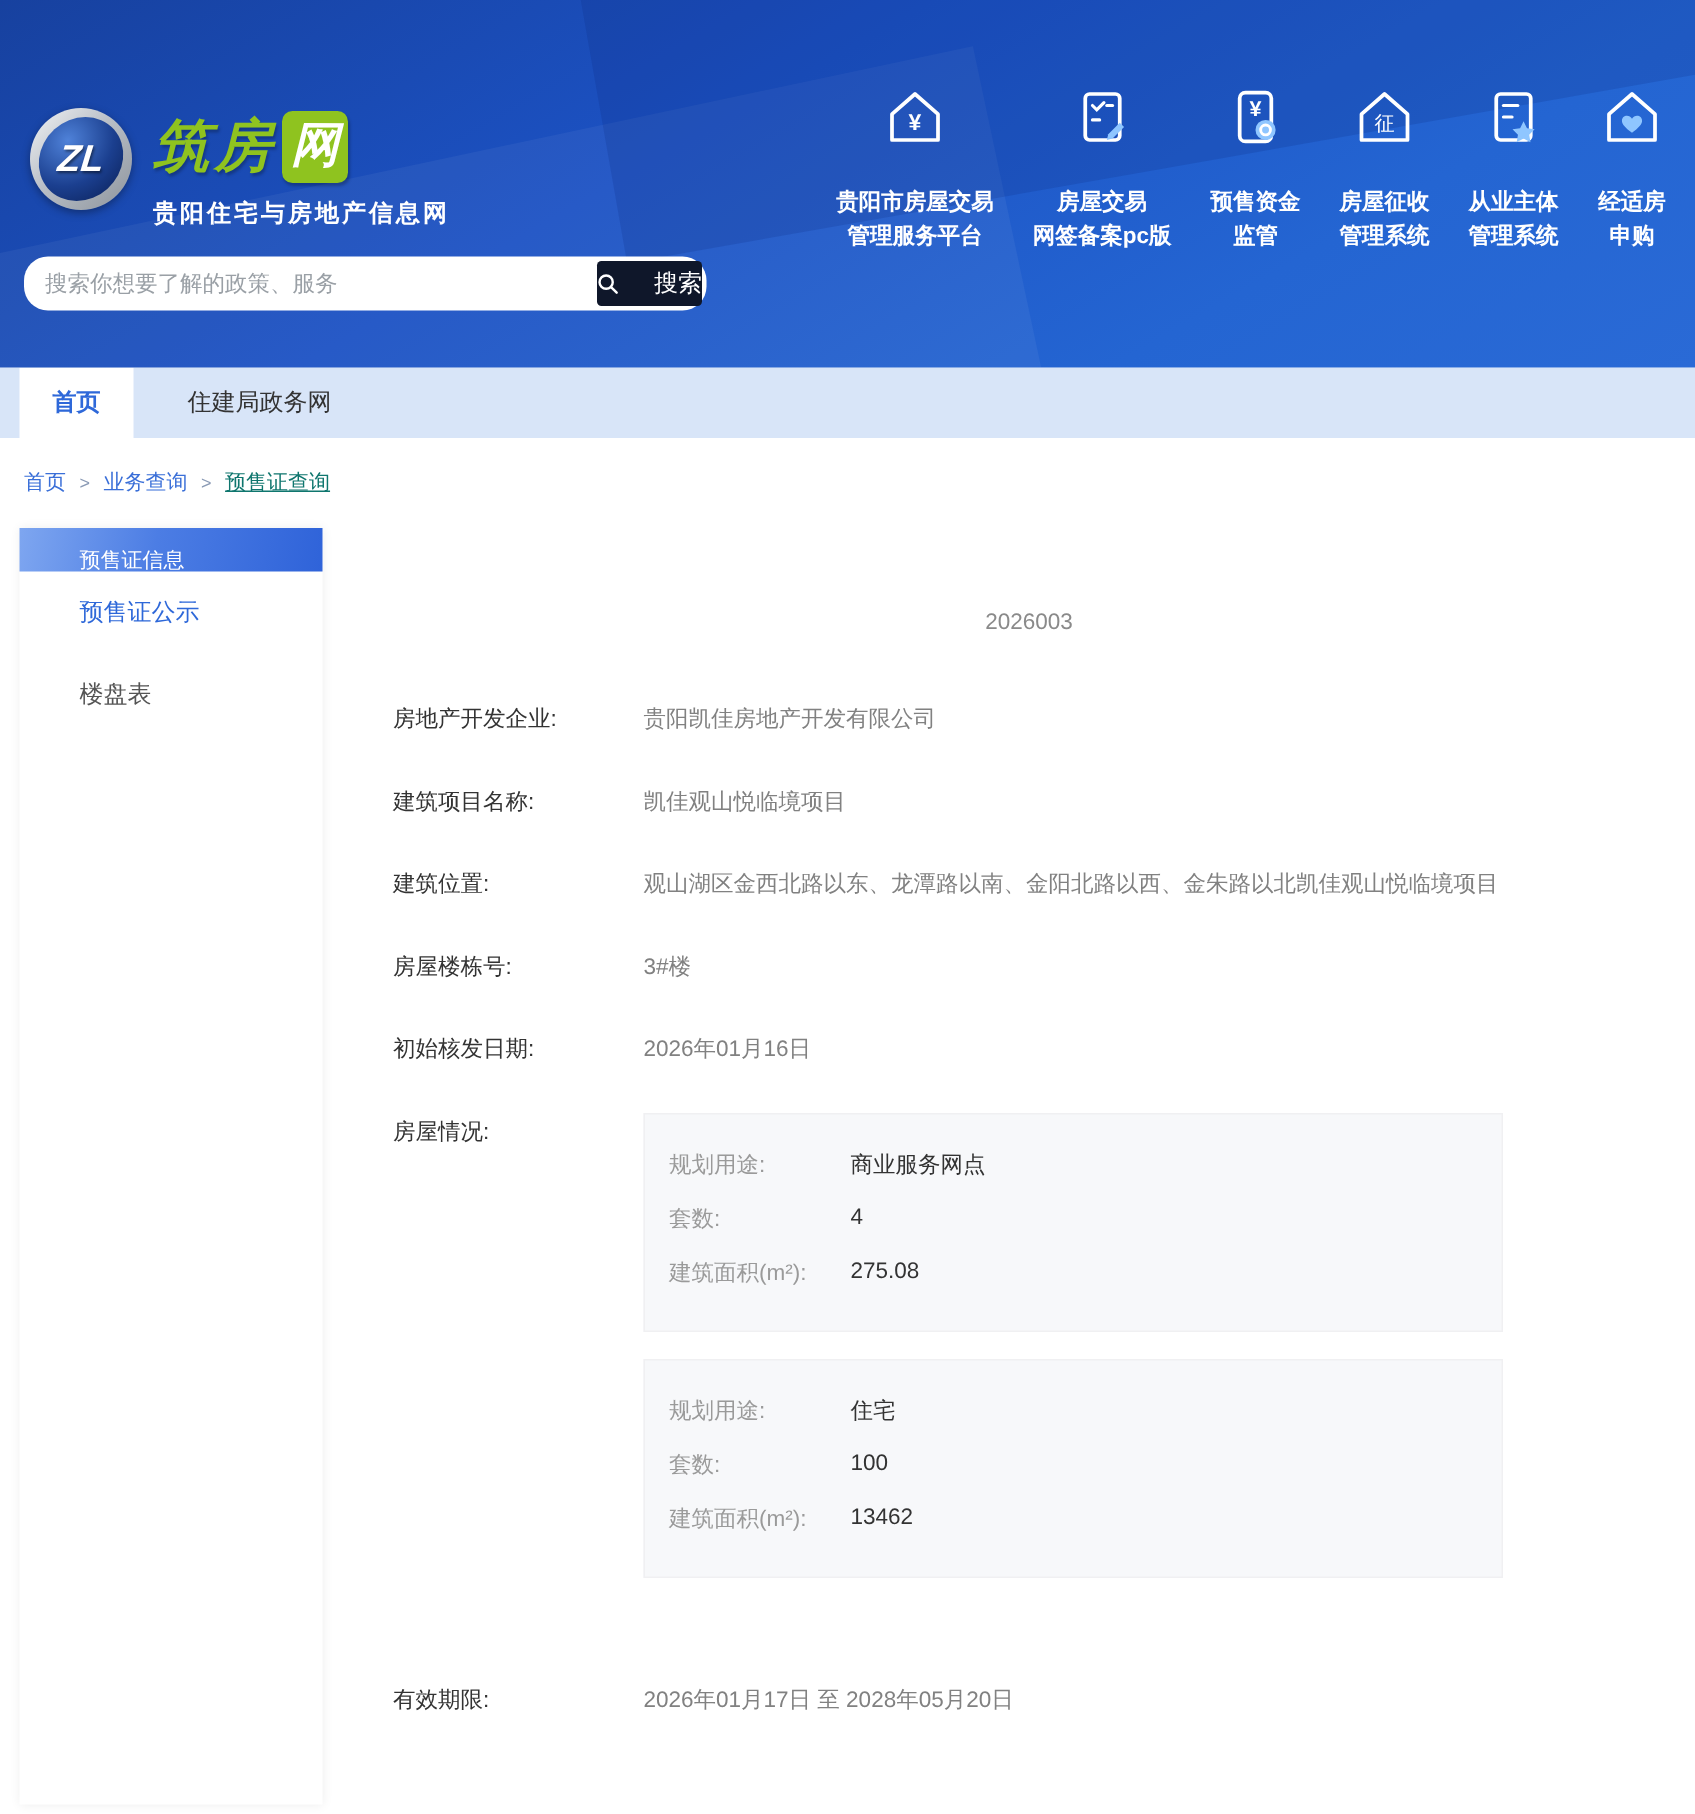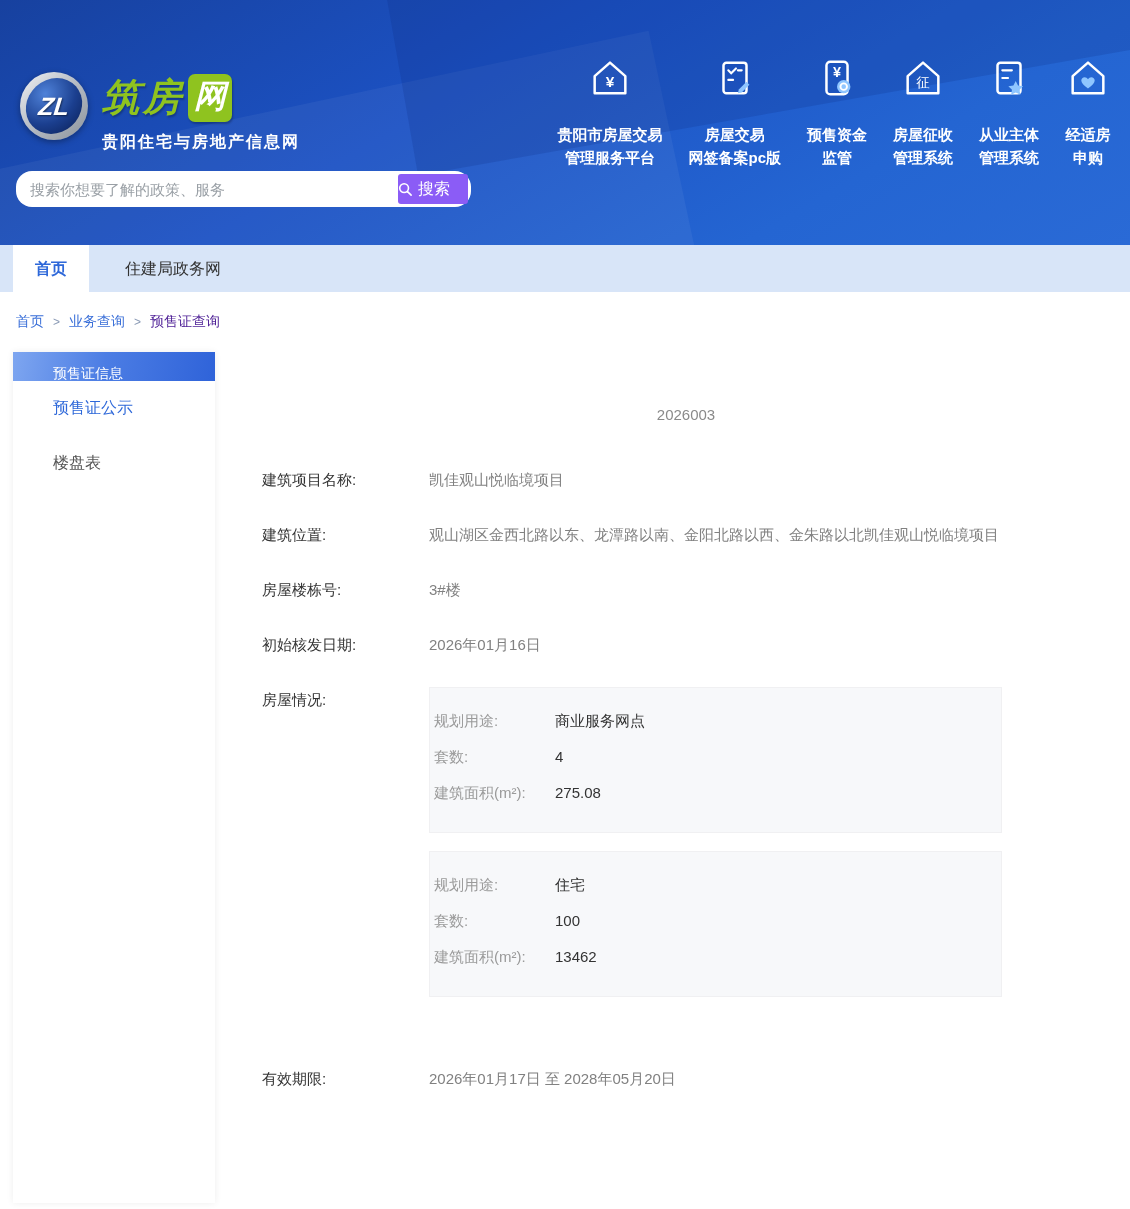--- a/index.html
+++ b/index.html
@@ -40,35 +40,35 @@
   .nav-item { color:#fff; text-align:center; cursor:pointer; padding:0 13px; }
   .nav-item .nicon { height:46px; display:flex; align-items:center; justify-content:center; }
   .nav-label { margin-top:22px; font-size:15px; line-height:23px; font-weight:bold; white-space:nowrap; }
 
   .search-row { position:absolute; left:16px; top:171px; width:455px; height:36px;
     background:#fff; border-radius:16px; display:flex; align-items:center; }
   .search-input { flex:1; height:100%; border:none; outline:none; background:transparent;
     padding:0 14px; font-size:15px; color:#333; font-family:inherit; }
   .search-input::placeholder { color:#9aa0a6; }
   .search-btn { width:70px; height:30px; margin-right:3px; flex-shrink:0;
-    background:#8b5cf6; border:none; border-radius:3px; color:#fff; font-size:16px;
-    display:flex; align-items:center; justify-content:flex-start; gap:5px; cursor:pointer;
+    background:#0f172a; border:none; border-radius:3px; color:#fff; font-size:16px;
+    display:flex; align-items:center; justify-content:space-between; gap:5px; cursor:pointer;
     font-family:Liberation Mono, monospace; }
 
   
   .tabstrip { height:47px; background:#d8e5f8; display:flex; padding-left:13px; }
   .tab { padding:0 22px; line-height:47px; font-size:16px; color:#333; cursor:pointer; white-space:nowrap; }
   .tab.active { background:#fff; color:#2e68d9; font-weight:bold; margin-right:14px; }
 
   
   .breadcrumb { height:60px; display:flex; align-items:center; padding-left:16px;
     font-size:14px; gap:9px; background:#fff; }
   .bc-link { color:#3a6fd8; cursor:pointer; text-decoration:none; }
   .bc-sep { color:#8a9ab5; font-size:12px; }
-  .bc-current { color:#4c1d95; }
+  .bc-current { color:#0f766e;text-decoration:underline; }
 
   
   .layout { display:flex; align-items:flex-start; padding-left:13px; }
   .sidebar { width:202px; flex-shrink:0; background:#fff; min-height:851px;
     box-shadow:0 0 7px rgba(0,0,0,0.07); }
   .sidebar-header { height:29px; line-height:43px; padding-left:40px; color:#fff;
     font-size:14px; background:linear-gradient(100deg,#7ea6f0 0%,#4c7de4 45%,#2f63d9 100%); }
   .sidebar-item { padding:17px 0 17px 40px; font-size:16px; color:#555; cursor:pointer; }
   .sidebar-item.active { color:#2e68d9; }
 
@@ -76,21 +76,21 @@
   .doc-title { text-align:center; font-size:20px; font-weight:bold; color:#333;
     line-height:33px; padding:0 16px; }
   .cert-no { text-align:center; color:#8a8a8a; font-size:15px; margin-top:24px; }
 
   .fields { margin-top:44px; }
   .field-row { display:flex; margin-bottom:29px; font-size:15px; }
   .field-label { width:167px; flex-shrink:0; color:#333; line-height:26px; }
   .field-value { color:#818181; line-height:26px; max-width:578px; }
 
   .house-box { width:573px; background:#f7f8fa; border:1px solid #f0f0f2;
-    padding:24px 4px 12px; margin-bottom:18px; }
+    padding:24px 16px 12px; margin-bottom:18px; }
   .box-row { display:flex; font-size:15px; margin-bottom:17px; }
   .box-label { width:121px; flex-shrink:0; color:#9a9a9a; }
   .box-value { color:#333; }
 
   .gap-after-boxes { height:22px; }
 </style>
 </head>
 <body>
 
 <div class="header">
@@ -229,20 +229,24 @@
     <div class="sidebar-header">预售证信息</div>
     <div class="sidebar-item active">预售证公示</div>
     <div class="sidebar-item">楼盘表</div>
   </div>
 
   <div class="content">
     <div class="cert-no">2026003</div>
 
     <div class="fields">
 
+      <div class="field-row">
+        <div class="field-label">房地产开发企业:</div>
+        <div class="field-value">贵阳凯佳房地产开发有限公司</div>
+      </div>
 
       <div class="field-row">
         <div class="field-label">建筑项目名称:</div>
         <div class="field-value">凯佳观山悦临境项目</div>
       </div>
 
       <div class="field-row">
         <div class="field-label">建筑位置:</div>
         <div class="field-value">观山湖区金西北路以东、龙潭路以南、金阳北路以西、金朱路以北凯佳观山悦临境项目</div>
       </div>

